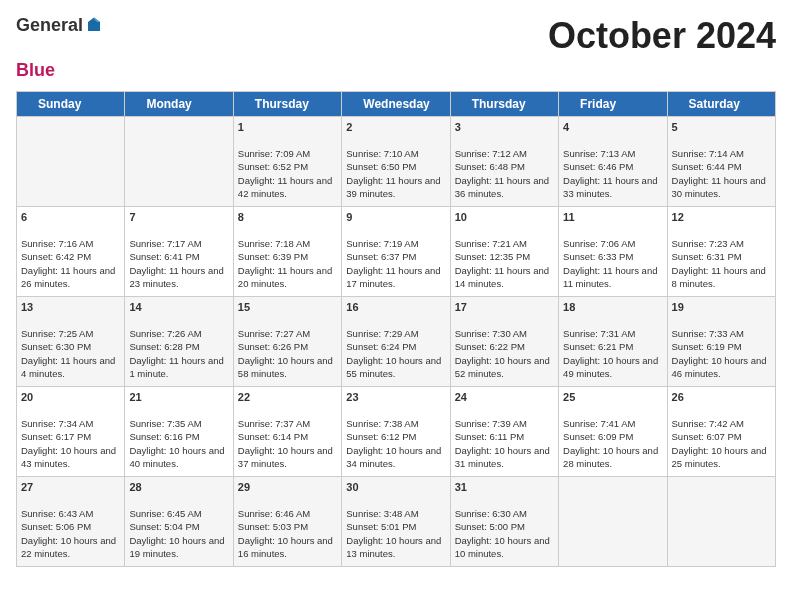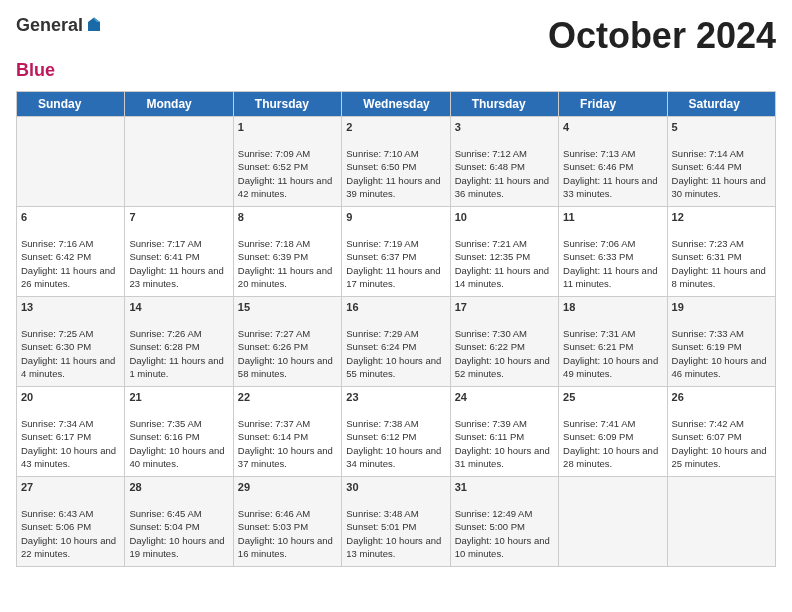--- a/index.html
+++ b/index.html
@@ -314,21 +314,21 @@
 Daylight: 10 hours and 16 minutes.</div>
         </td>
         <td>
           <span class="day-number">30</span>
           <div class="day-info">Sunrise: 3:48 AM
 Sunset: 5:01 PM
 Daylight: 10 hours and 13 minutes.</div>
         </td>
         <td>
           <span class="day-number">31</span>
-          <div class="day-info">Sunrise: 12:49 AM
+          <div class="day-info">Sunrise: 6:30 AM
 Sunset: 5:00 PM
 Daylight: 10 hours and 10 minutes.</div>
         </td>
         <td></td>
         <td></td>
       </tr>
     </tbody>
 </table>
 
 </body></html>

